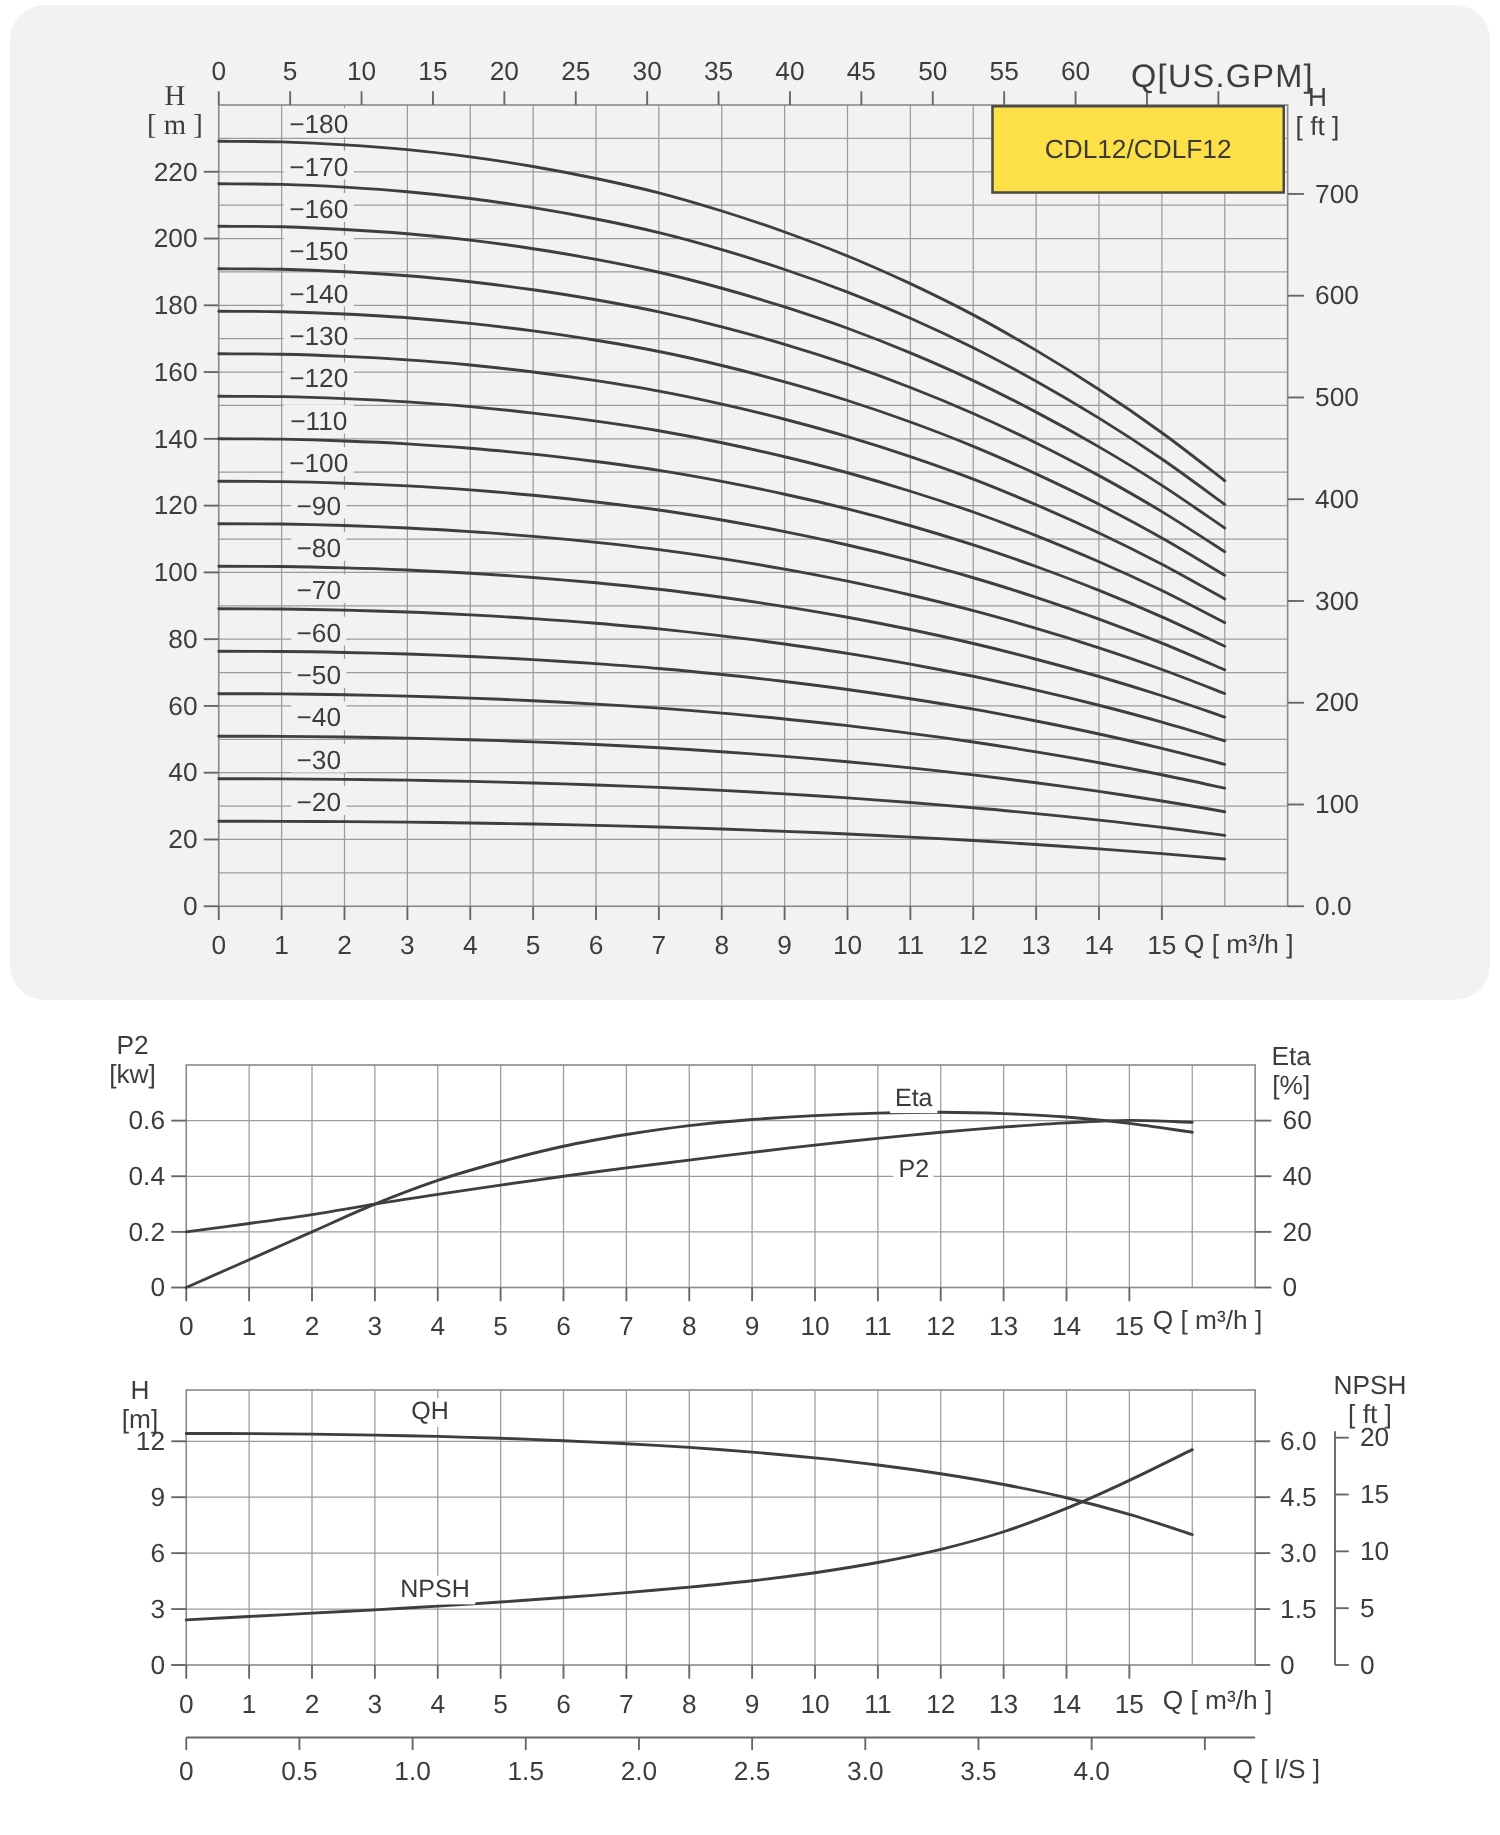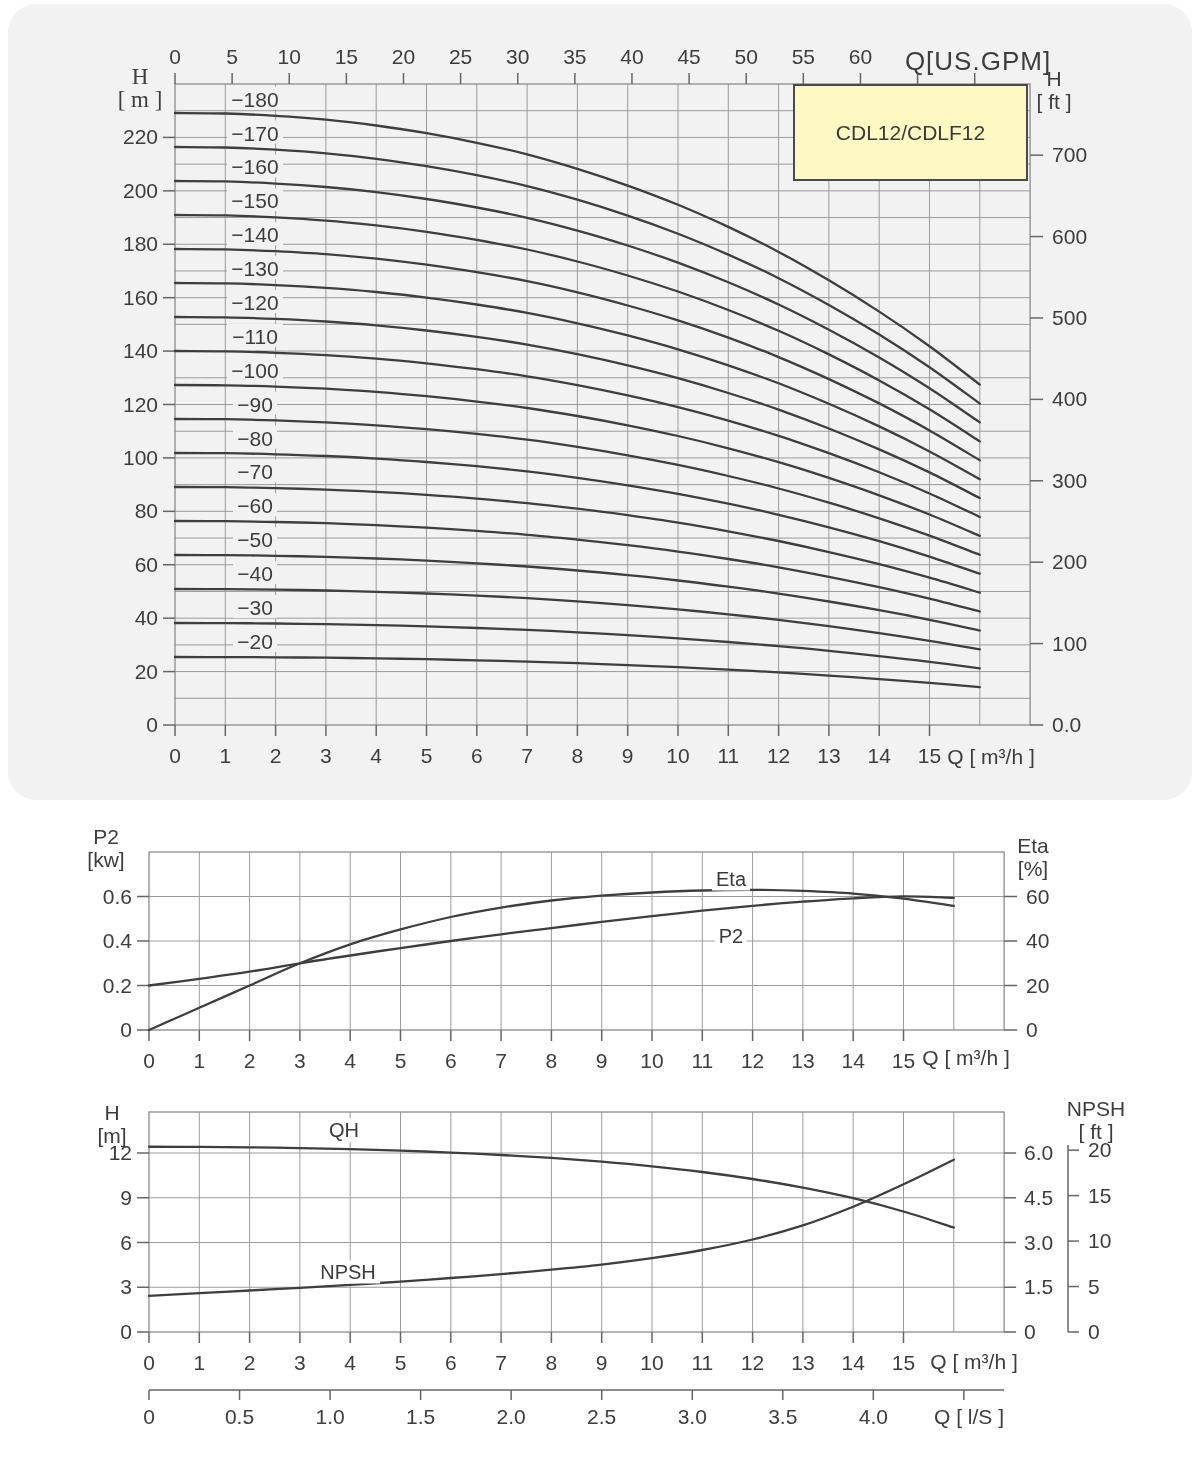--- a/index.html
+++ b/index.html
@@ -6,21 +6,21 @@
   #stage{position:relative;width:1200px;height:1468px;background:#ffffff;overflow:hidden;
          font-family:"Liberation Sans",sans-serif;color:#3d3d3d;}
   #card{position:absolute;left:8px;top:4px;width:1184px;height:796px;background:#f2f2f2;border-radius:28px;}
   #chart-svg{position:absolute;left:0;top:0;width:1200px;height:1468px;}
   svg text{font-family:"Liberation Sans",sans-serif;font-size:21px;fill:#3d3d3d;}
   .hdr{position:absolute;transform:translate(-50%,-50%);text-align:center;font-size:21px;
        line-height:23px;white-space:nowrap;color:#3d3d3d;}
   .serif{font-family:"Liberation Serif",serif;font-size:23px;}
   .onCurve{position:absolute;transform:translate(-50%,-50%);font-size:20px;background:#ffffff;
            padding:0 4px;white-space:nowrap;color:#3a3a3a;}
-  #model-box{position:absolute;left:793px;top:84px;width:235px;height:97px;background:#fef9c3;
+  #model-box{position:absolute;left:793px;top:84px;width:235px;height:71px;background:#fde047;
              border:2px solid #4a4a4a;box-sizing:border-box;display:flex;align-items:center;
              justify-content:center;font-size:21px;color:#3a3a3a;}
 </style>
 </head>
 <body>
 
 <div id="stage">
   <div id="card"></div>
 
   <svg id="chart-svg" viewBox="0 0 1200 1468" xmlns="http://www.w3.org/2000/svg">
@@ -451,16 +451,16 @@
 
   <div class="hdr" style="left:112px;top:1124px">
     <div>H</div>
       <div>[m]</div>
   </div>
   <div class="hdr" style="left:1096px;top:1120px">
     <div>NPSH</div>
       <div>[ ft ]</div>
   </div>
   <div class="hdr" style="left:974px;top:1361px">Q [ m³/h ]</div>
-  <div class="hdr" style="left:969px;top:1416px">Q [ l/S ]</div>
+  <div class="hdr" style="left:1021px;top:1416px">Q [ l/S ]</div>
   <div class="onCurve" style="left:344px;top:1130px">QH</div>
   <div class="onCurve" style="left:348px;top:1272px">NPSH</div>
 </div>
 
 </body></html>

